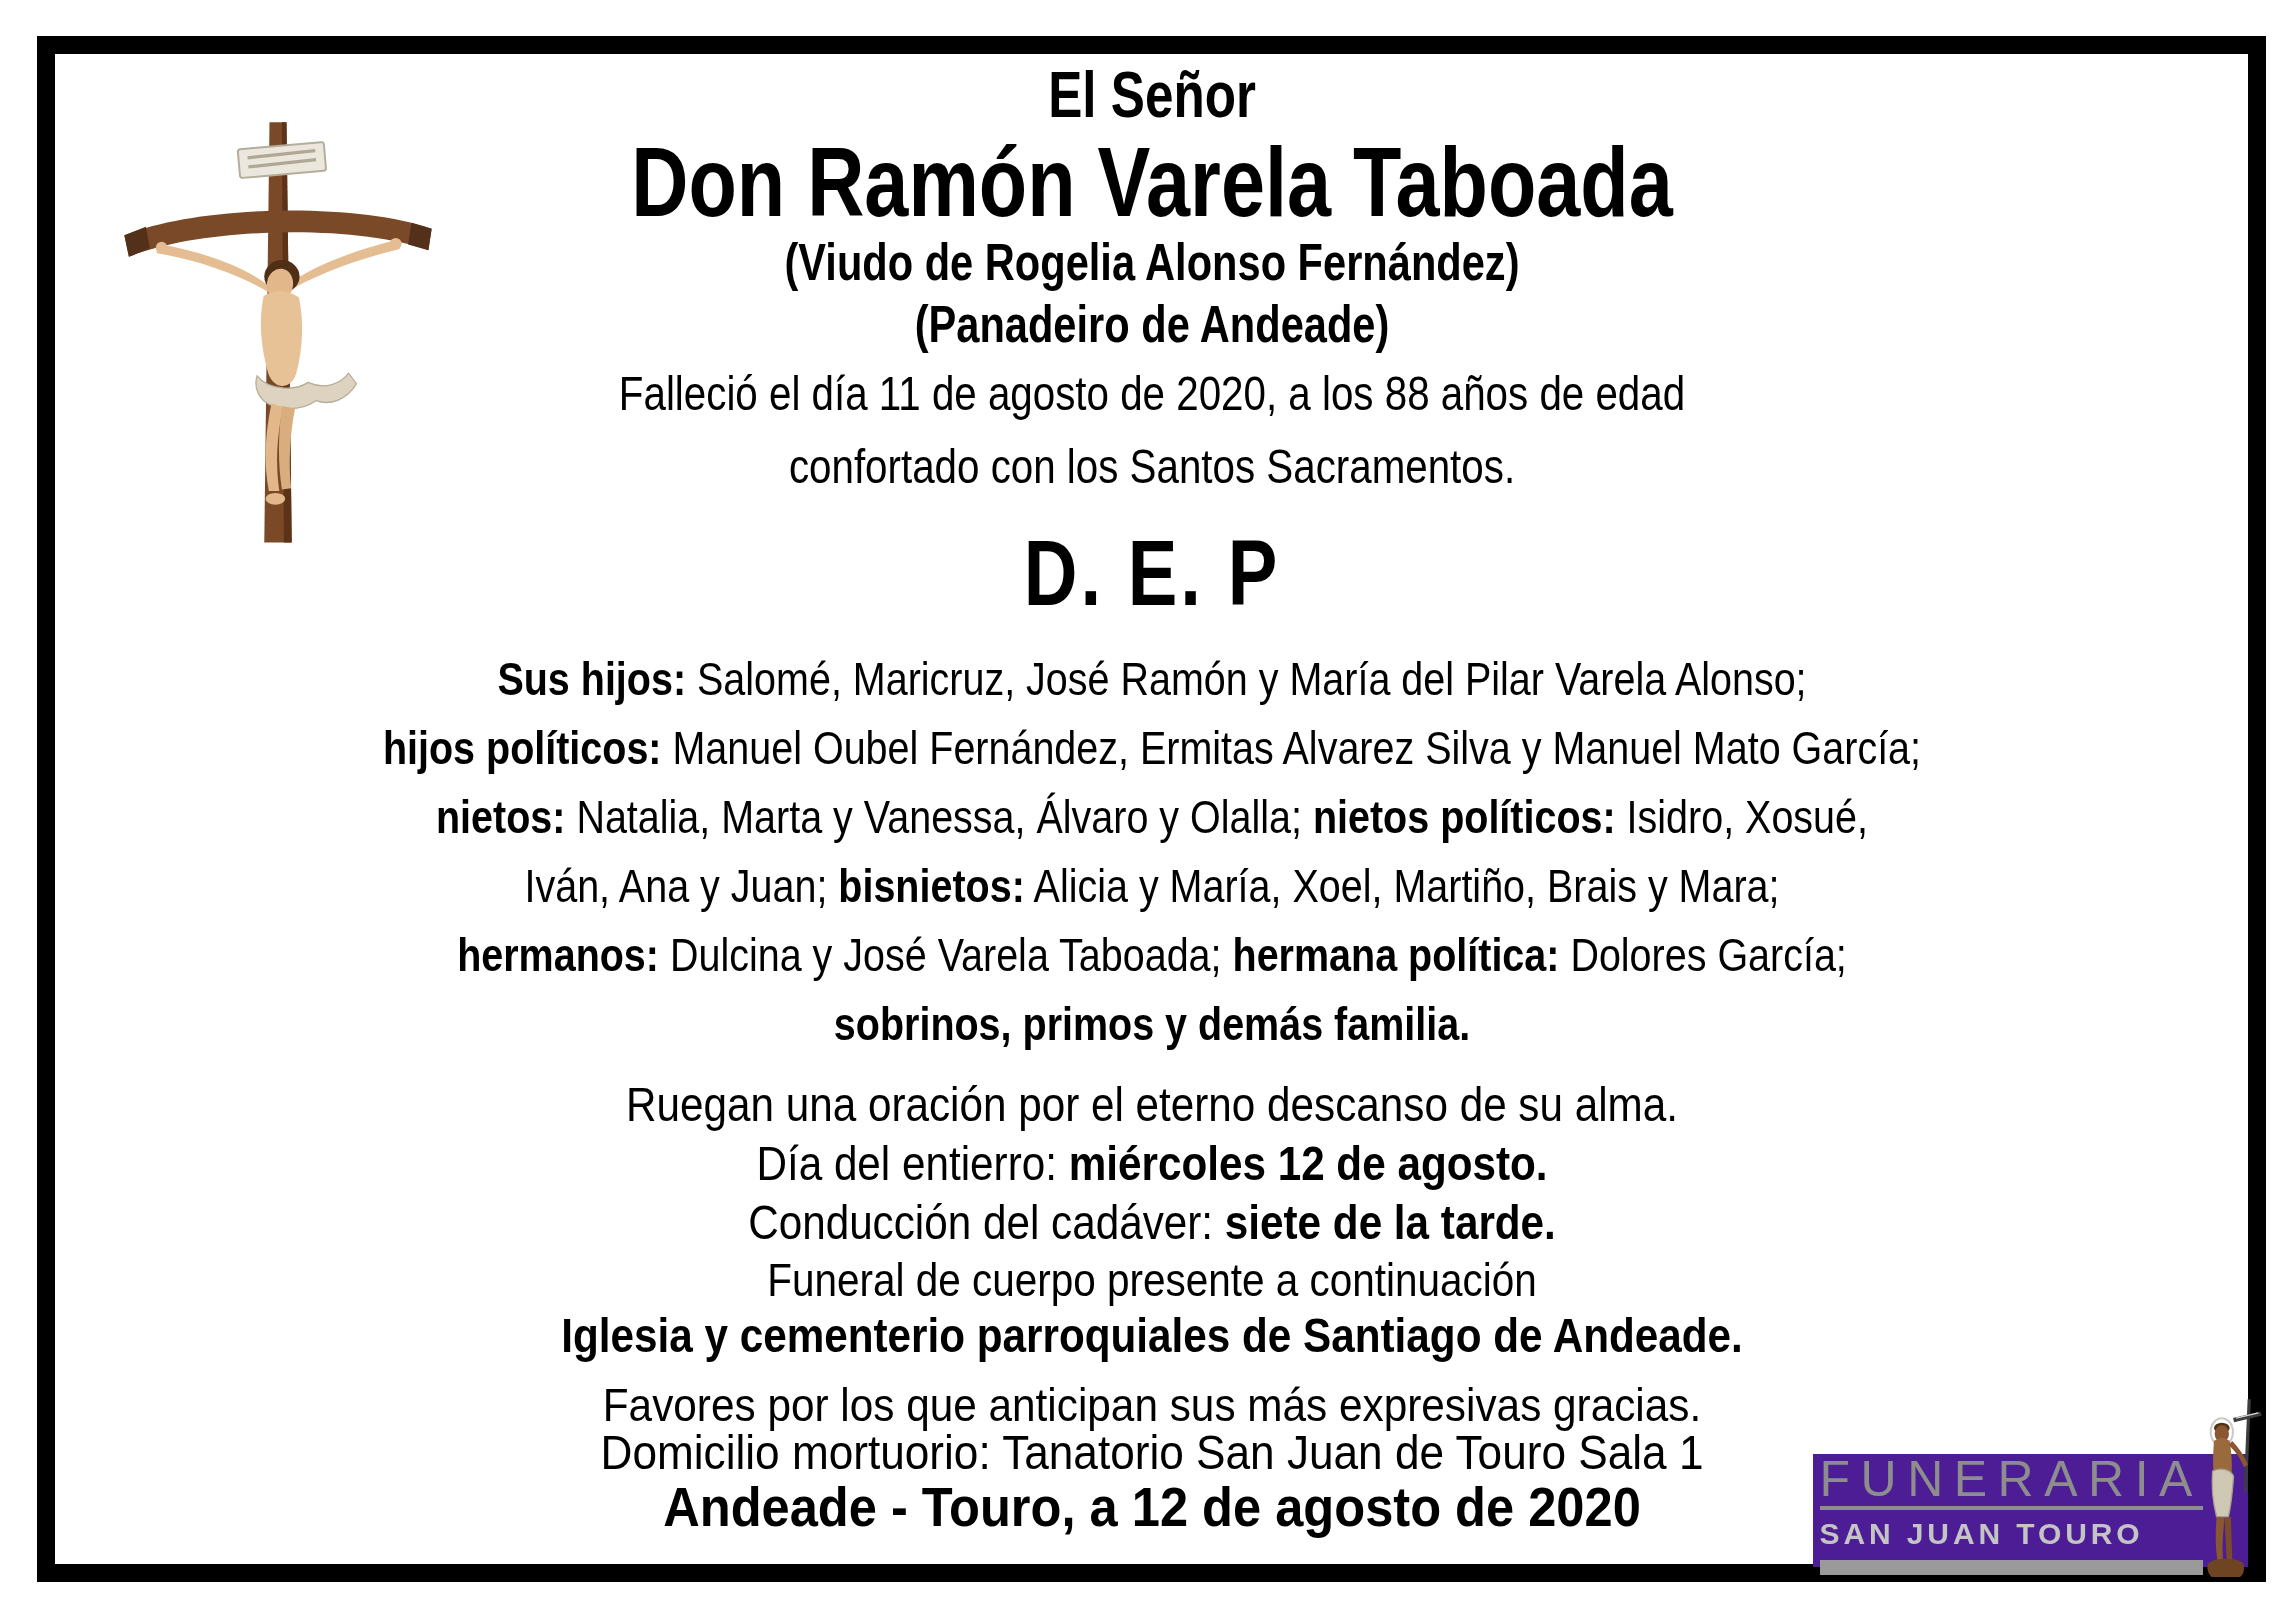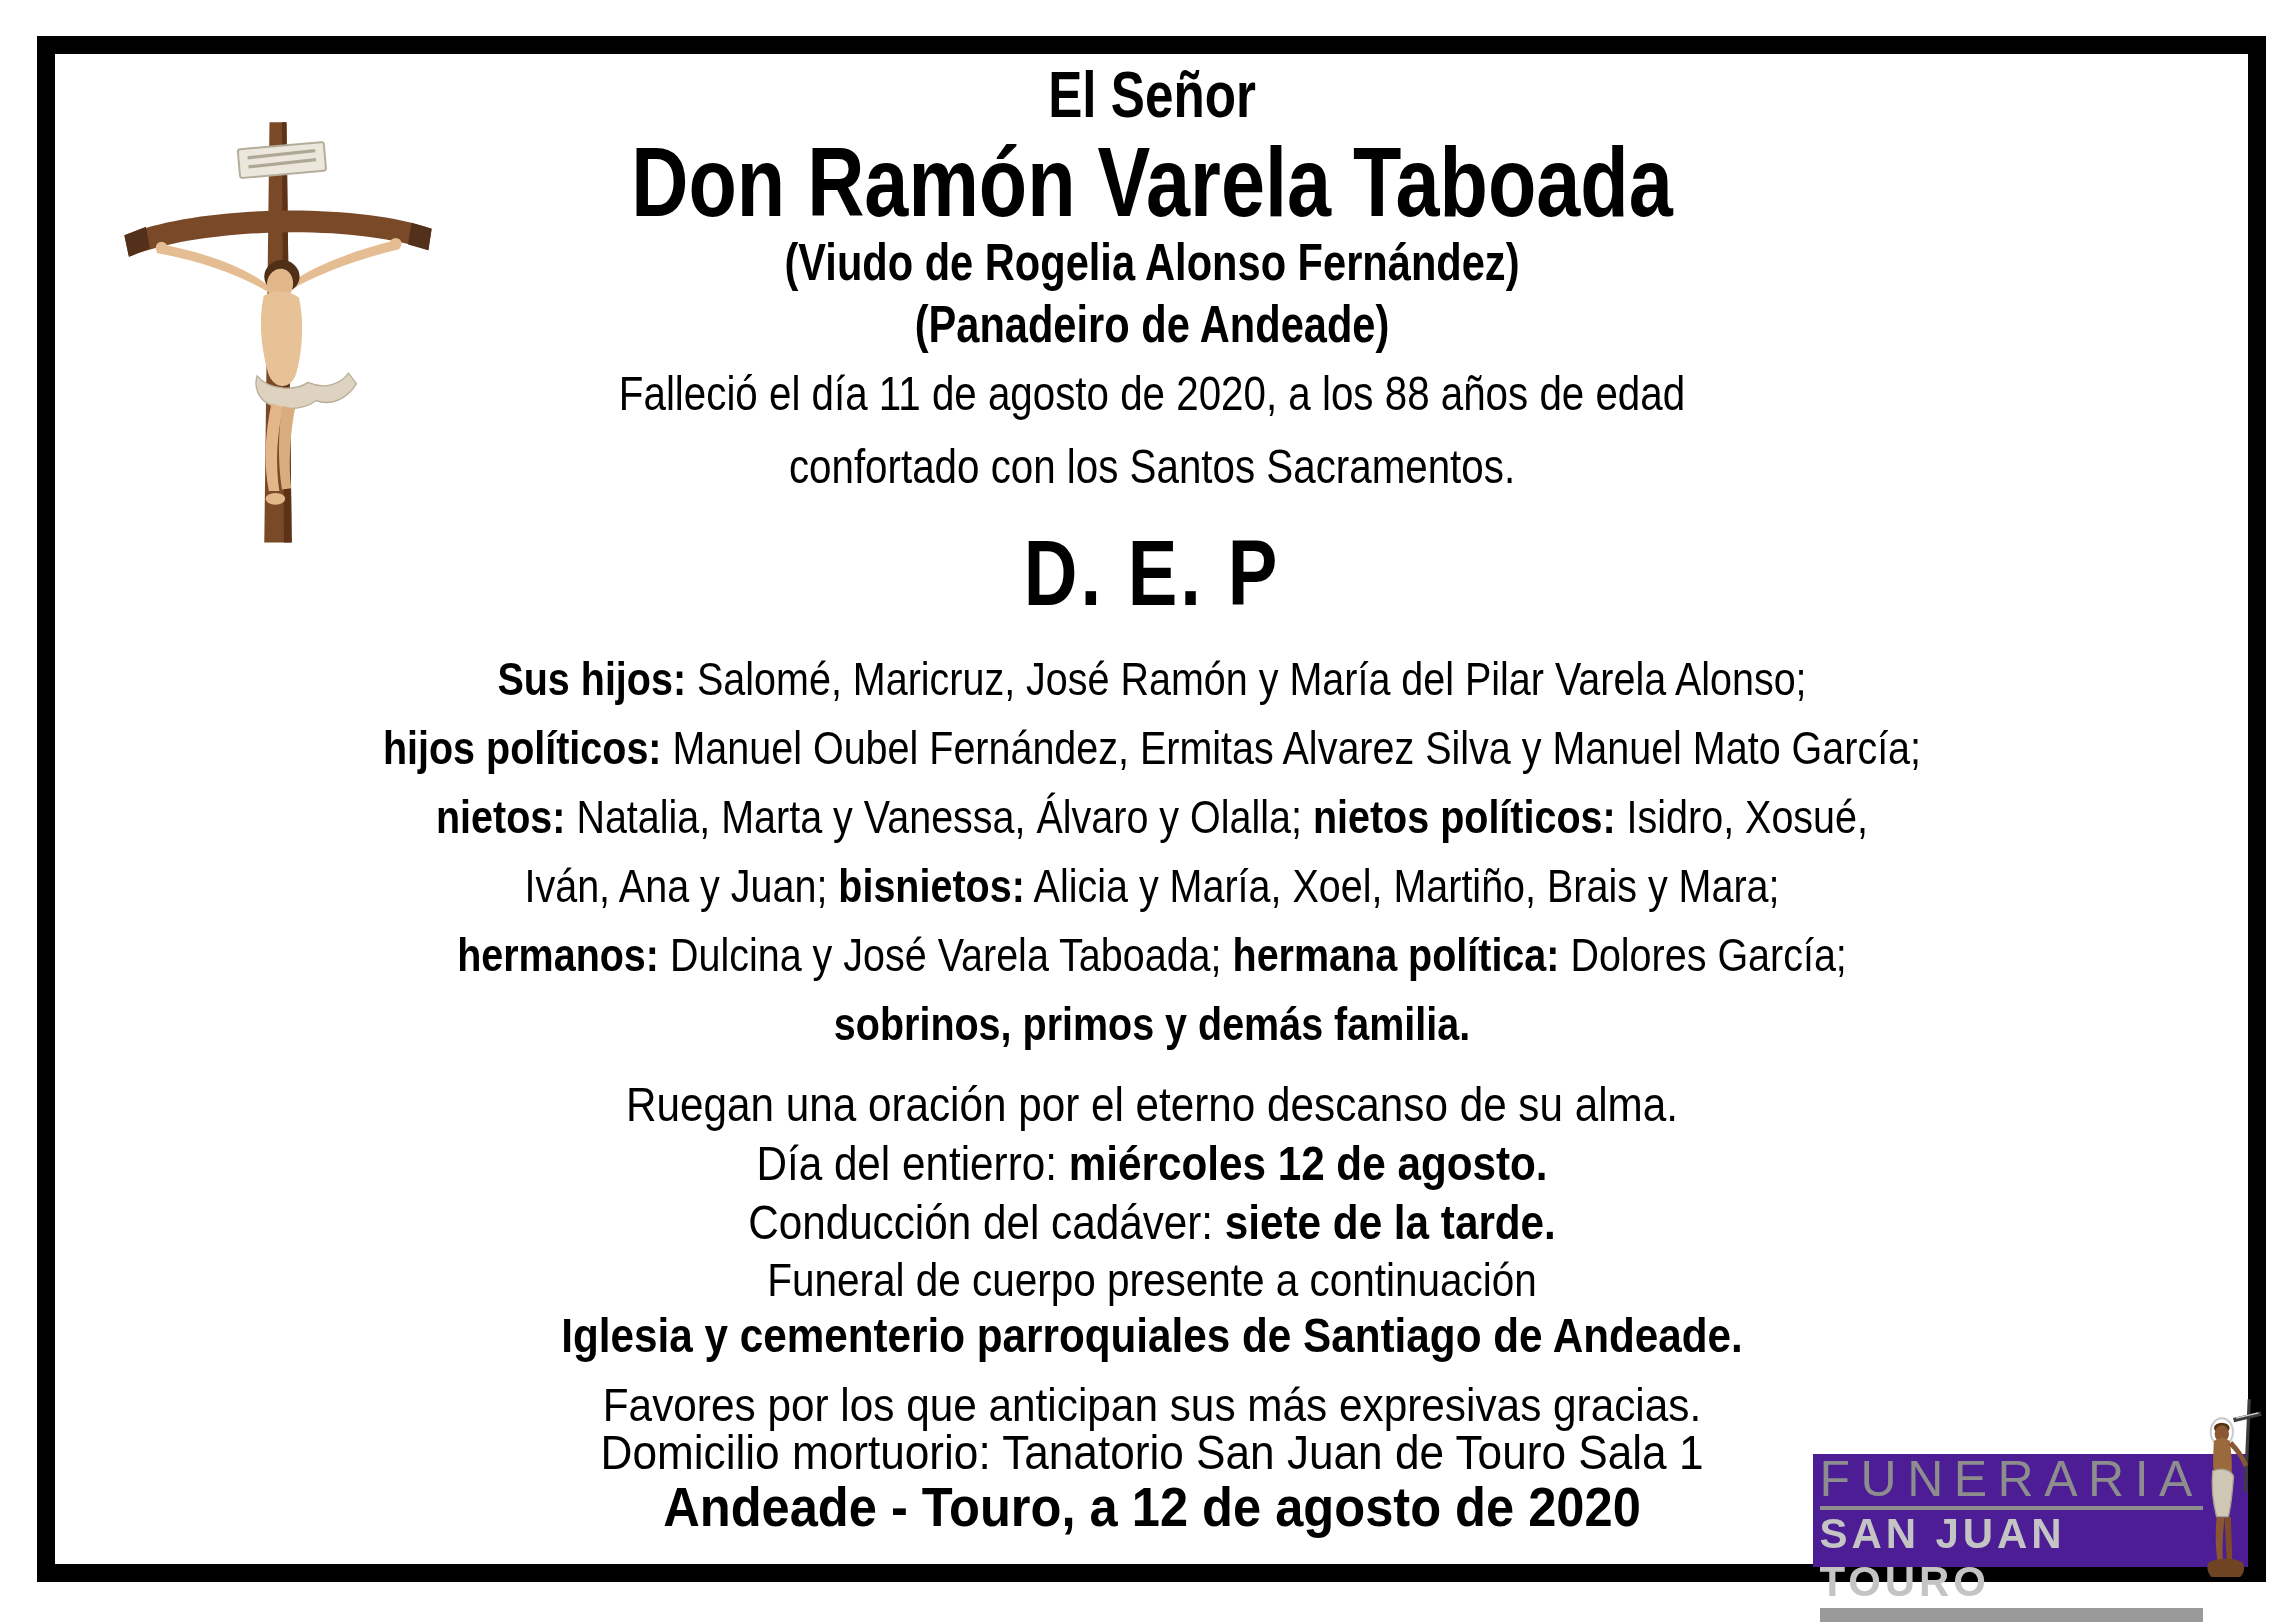--- a/index.html
+++ b/index.html
@@ -43,21 +43,21 @@
 
   .logo{
     position:absolute; left:1813px; top:1454px; width:435px; height:113px;
     background:#4c1d95; z-index:5; text-align:left; padding-left:6.5px; box-sizing:border-box;
   }
   .logo-l1{
     font-size:50px; line-height:51px; color:#8d8d8d; letter-spacing:10.5px;
     border-bottom:4.6px solid #8d8d8d; display:inline-block; padding-bottom:1.3px;
   }
   .logo-l2{
-    font-size:42px; line-height:48px; color:#c4c4c4; font-weight:bold; letter-spacing:3.9px;
+    font-size:30px; line-height:48px; color:#c4c4c4; font-weight:bold; letter-spacing:3.9px;
   }
   .logo-bar{height:15.7px; background:#9a9a9a; width:383px; margin-top:1.3px;}
   .statue{position:absolute; left:2193px; top:1394px; width:72px; height:196px; z-index:6;}
 </style>
 </head>
 <body>
 
 <div class="page">
   <div class="frame"></div>
 

